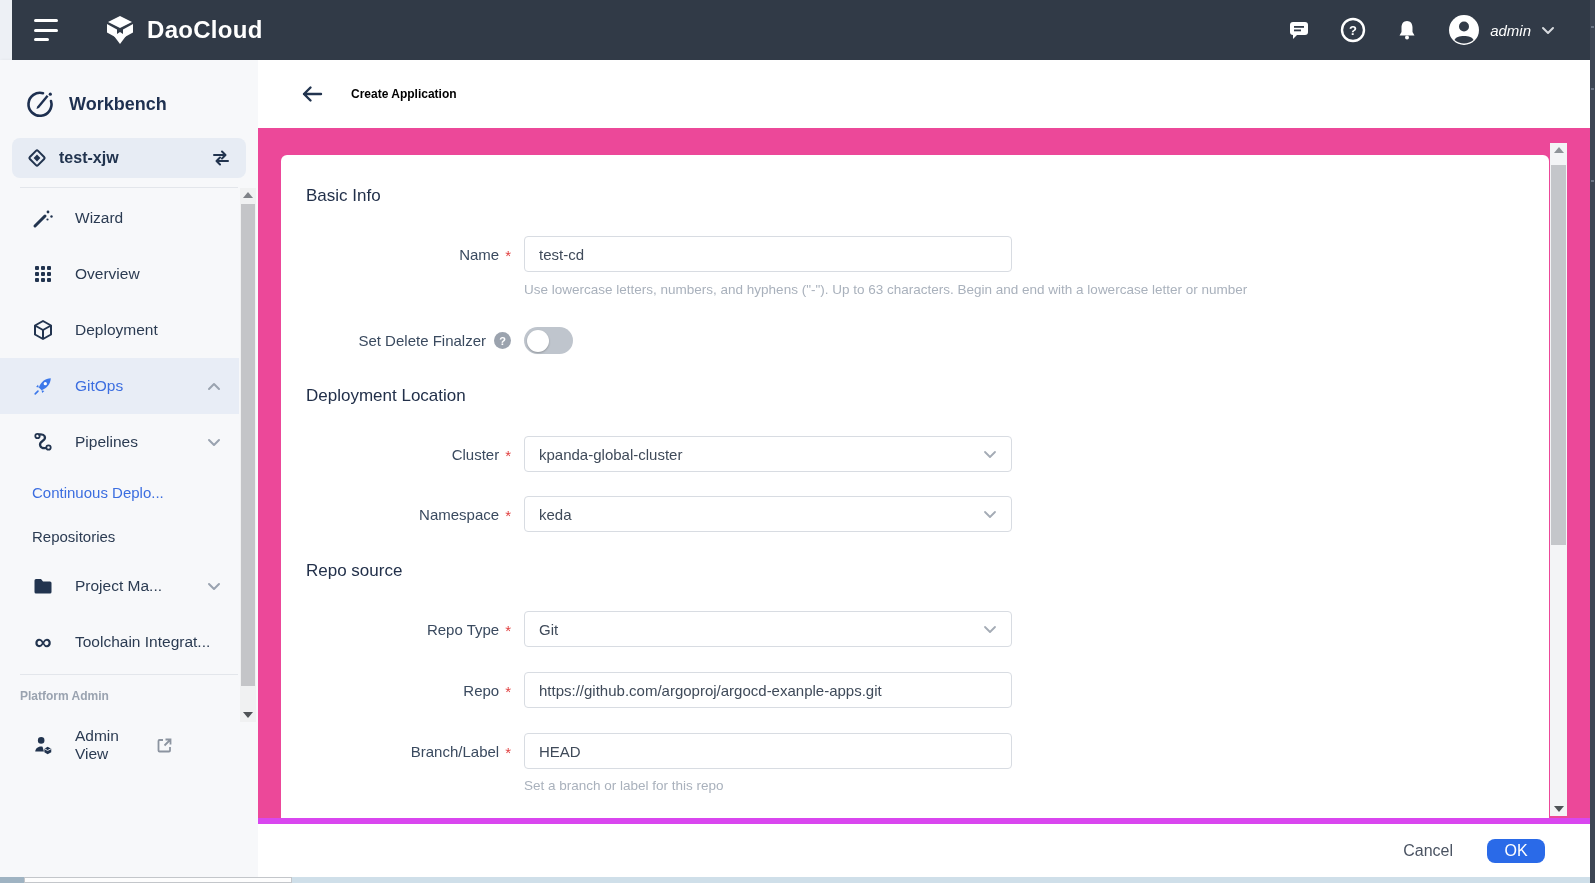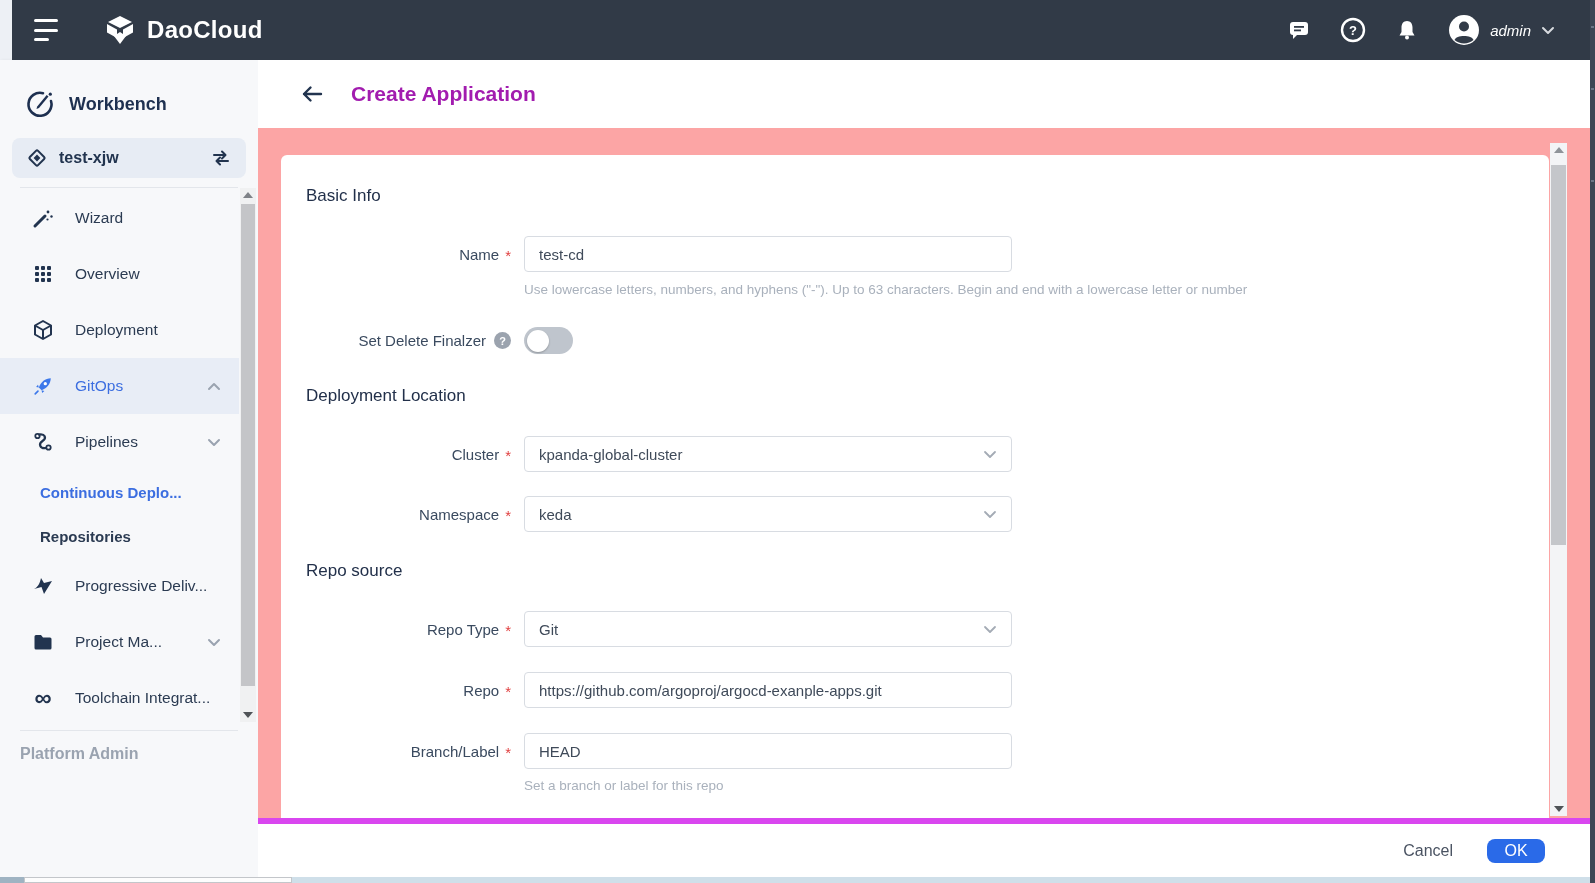--- a/index.html
+++ b/index.html
@@ -33,40 +33,40 @@
     display:flex; align-items:center; padding:0 14px; gap:11px; cursor:pointer; }
   .workspace-name { font-size:16px; font-weight:600; color:#22344f; flex:1; }
   .side-sep { height:1px; background:#e3e6eb; margin:9px 20px 0 20px; }
   .menu { padding-top:2px; }
   .mitem { height:56px; display:flex; align-items:center; padding-left:32px; gap:21px;
     cursor:pointer; width:239px; }
   .mitem .mlabel { font-size:15.5px; color:#2b3b52; font-weight:500; flex:1; }
   .mitem .chev { margin-right:18px; }
   .mitem.active { background:#e8edf6; }
   .mitem.active .mlabel { color:#3c6ee0; }
-  .subitem { height:44px; display:flex; align-items:center; padding-left:40px; cursor:pointer; width:239px;font-weight:bold; }
+  .subitem { height:44px; display:flex; align-items:center; padding-left:32px; cursor:pointer; width:239px; }
   .subitem span { font-size:15px; color:#2b3b52; }
   .subitem.active span { color:#3c6ee0; }
-  .section-label { margin:14px 0 0 20px; font-size:16px; font-weight:600; color:#9aa3b0; }
+  .section-label { margin:14px 0 0 20px; font-size:12px; font-weight:600; color:#9aa3b0; }
   .icon20 { width:22px; height:22px; flex:none; display:flex; align-items:center; justify-content:center; }
   .infinity { font-size:24px; font-weight:bold; color:#22344f; line-height:20px; }
 
   
   .side-scroll { position:absolute; right:2px; top:128px; width:16px; height:534px; background:#f0f1f2; }
   .sarrow { position:absolute; left:0; width:16px; height:14px; display:flex; align-items:center; justify-content:center; }
   .tri-up { width:0; height:0; border-left:5px solid transparent; border-right:5px solid transparent; border-bottom:6px solid #7e8287; }
   .tri-down { width:0; height:0; border-left:5px solid transparent; border-right:5px solid transparent; border-top:6px solid #4f5357; }
   .side-thumb { position:absolute; left:1px; top:16px; width:14px; height:482px; background:#c4c5c8; }
 
   
   .main { flex:1; height:100%; display:flex; flex-direction:column; position:relative; }
   .page-header { height:68px; background:#fff; display:flex; align-items:center; gap:27px;
     padding-left:42px; flex:none; }
-  .page-title { font-size:21px; font-weight:600; color:#a21caf;text-align:right; }
-  .content { flex:1; background:#fca5a5; position:relative; overflow:hidden; }
+  .page-title { font-size:12px; font-weight:600; color:#000000;text-align:right; }
+  .content { flex:1; background:#ec4899; position:relative; overflow:hidden; }
   .card { position:absolute; left:23px; top:27px; width:1268px; bottom:0; background:#fff;
     border-radius:6px 6px 0 0; }
   .sec-title { font-size:17px; font-weight:500; color:#22304a; margin-left:25px; }
   .sec-title.first { padding-top:0; margin-top:31px; }
   .frow { display:flex; align-items:center; }
   .flabel { width:243px; display:flex; justify-content:flex-end; align-items:center; gap:6px;
     padding-right:13px; font-size:15px; color:#3a4a5f; }
   .req { color:#e03e3e; font-size:15px; margin-top:3px; }
   .tinput { width:488px; height:36px; border:1px solid #d8dce2; border-radius:4px; background:#fff;
     font-size:15px; color:#3f4a59; padding:0 14px; outline:none; font-family:inherit; }
@@ -264,28 +264,20 @@
       </div>
       <div class="subitem active">
         <span>Continuous Deplo...</span>
       </div>
       <div class="subitem">
         <span>Repositories</span>
       </div>
       <div class="mitem">
         <span class="icon20">
           <svg width="22" height="22" viewBox="0 0 22 22">
-            <path d="M2 14 C6 12 8 8 9 3 L12 8 L20 6 L12 19 L9.5 12 Z" fill="#22344f"></path>
-          </svg>
-        </span>
-        <span class="mlabel">Progressive Deliv...</span>
-      </div>
-      <div class="mitem">
-        <span class="icon20">
-          <svg width="22" height="22" viewBox="0 0 22 22">
             <path d="M2.5 5.5 a1.5 1.5 0 0 1 1.5 -1.5 h5 l2 2.5 h7 a1.5 1.5 0 0 1 1.5 1.5 v9 a1.5 1.5 0 0 1 -1.5 1.5 h-14 a1.5 1.5 0 0 1 -1.5 -1.5 Z" fill="#22344f"></path>
           </svg>
         </span>
         <span class="mlabel">Project Ma...</span>
         <span class="chev">
           <svg width="14" height="9" viewBox="0 0 14 9">
               <polyline points="2,2 7,7 12,2" fill="none" stroke="#9aa3b0" stroke-width="2" stroke-linecap="round" stroke-linejoin="round"></polyline>
             </svg>
         </span>
       </div>
@@ -293,20 +285,37 @@
         <span class="icon20">
             <span class="infinity">∞</span>
           </span>
         <span class="mlabel">Toolchain Integrat...</span>
       </div>
     </div>
 
     <div class="side-sep" style="margin-top:4px"></div>
     <div class="section-label">Platform Admin</div>
 
+    <div class="mitem" style="margin-top:14px">
+      <span class="icon20">
+        <svg width="24" height="24" viewBox="0 0 24 24">
+          <circle cx="10" cy="7" r="3.6" fill="#22344f"></circle>
+          <path d="M3.5 19 C4 14.5 9 13 11.5 14 L13 19 Z" fill="#22344f"></path>
+          <polygon points="17,14 21,16 21,20 17,22 13.5,20 13.5,16" fill="#22344f"></polygon>
+          <polyline points="13.5,16 17,18 21,16" fill="none" stroke="#f7f8fa" stroke-width="1"></polyline>
+        </svg>
+      </span>
+      <span class="mlabel">Admin View</span>
+      <span class="chev" style="margin-right:66px">
+        <svg width="17" height="17" viewBox="0 0 17 17">
+          <path d="M7 3 H3.5 a1 1 0 0 0 -1 1 V13.5 a1 1 0 0 0 1 1 H13 a1 1 0 0 0 1 -1 V10" fill="none" stroke="#8c94a0" stroke-width="1.8"></path>
+          <path d="M9.5 2.5 H14.5 V7.5 M14.5 2.5 L8.5 8.5" fill="none" stroke="#8c94a0" stroke-width="1.8"></path>
+        </svg>
+      </span>
+    </div>
 
     <div class="side-scroll">
       <div class="sarrow" style="top:0">
           <span class="tri-up"></span>
         </div>
       <div class="side-thumb"></div>
       <div class="sarrow" style="bottom:0">
           <span class="tri-down"></span>
         </div>
     </div>

